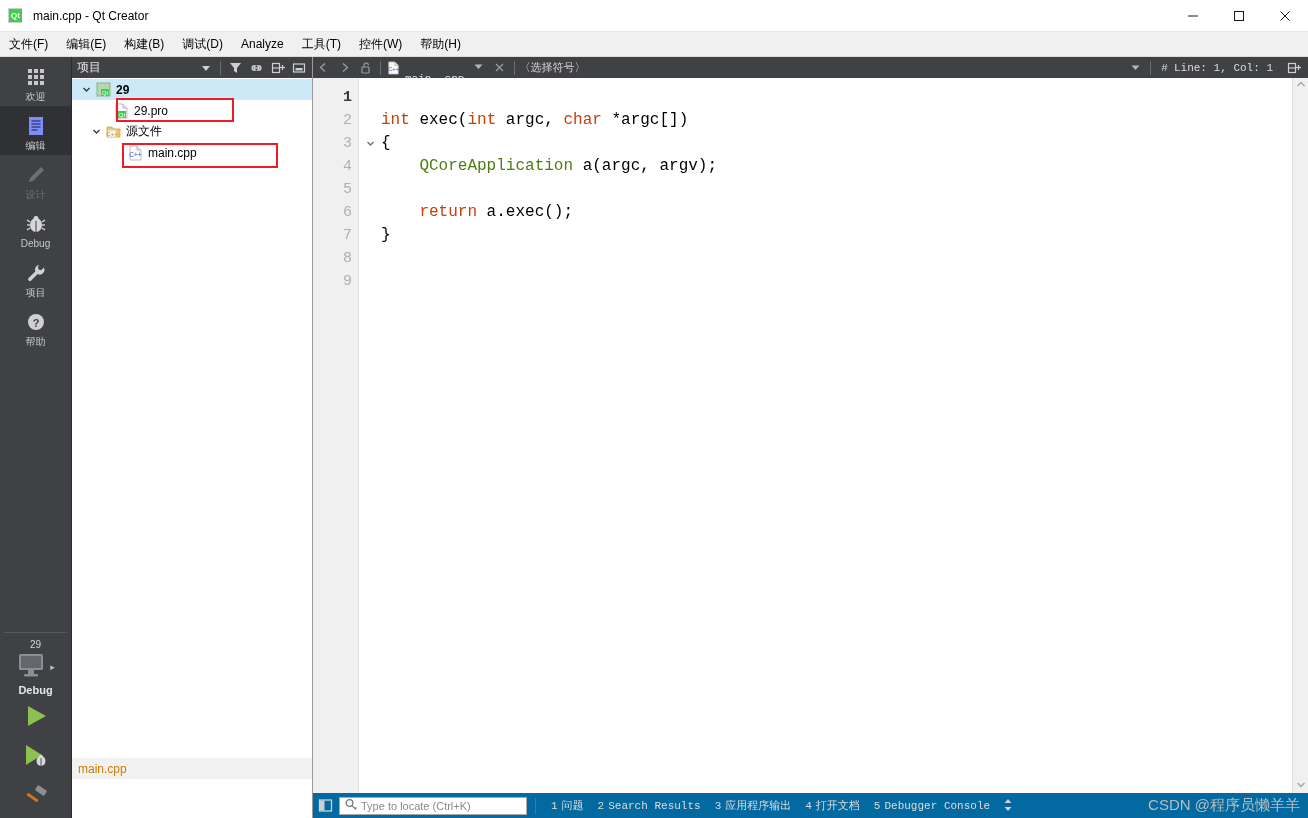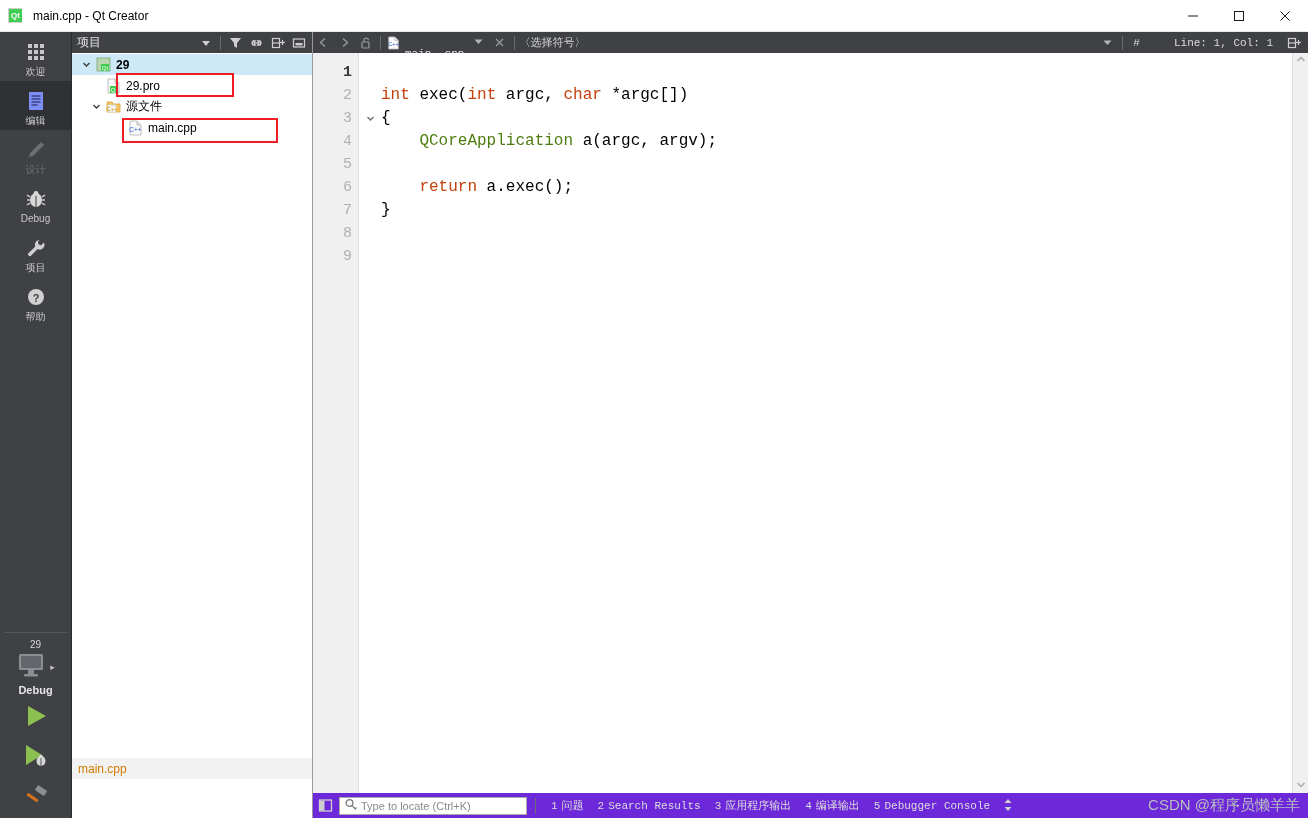--- a/index.html
+++ b/index.html
@@ -187,21 +187,21 @@
     margin-top: 23px;
   }
   .et-caret { margin: 0 6px 0 10px; color: #b4b6ba; font-size: 9px; }
   .et-symbol {
     font-size: 11px; color: #d8d8d8; white-space: nowrap;
   }
   .et-spacer { flex: 1 1 auto; }
   .et-hash { font-family: "Liberation Mono", monospace; font-size: 11px; color: #d8d8d8; margin: 0 6px; }
   .et-linecol {
     font-family: "Liberation Mono", monospace; font-size: 11px; color: #dddddd;
-    white-space: nowrap; margin-right: 10px; margin-left: 28px;
+    white-space: nowrap; margin-right: 10px;
   }
 
   .editor-wrap { flex: 1 1 auto; display: flex; min-height: 0; background: #ffffff; }
   .code-pane { flex: 1 1 auto; display: flex; min-width: 0; overflow: hidden; }
   .gutter {
     width: 46px; flex: 0 0 46px; background: #f0f0f0;
     border-right: 1px solid #e0e0e0;
     padding-top: 8px;
   }
   .gutter-row {
@@ -230,21 +230,21 @@
     border-left: 1px solid #dcdcdc;
     display: flex; flex-direction: column; align-items: center;
     justify-content: space-between;
     padding: 2px 0;
   }
   .vs-arrow { color: #a8a8a8; font-size: 9px; }
 
   
   .statusbar {
     height: 25px; flex: 0 0 25px;
-    background: #6d28d9;
+    background: #0369a1;
     display: flex; align-items: center;
     position: relative;
   }
   .sb-toggle {
     width: 24px; height: 25px; display: flex; align-items: center; justify-content: center;
   }
   .locator {
     width: 188px; height: 18px; background: #ffffff;
     border: 1px solid #a8a8a8;
     display: flex; align-items: center;
@@ -291,20 +291,30 @@
       </div>
       <div class="win-btn">
         <svg width="12" height="12" viewBox="0 0 12 12">
             <line x1="1.5" y1="1.5" x2="10.5" y2="10.5" stroke="#1a1a1a" stroke-width="1"></line>
             <line x1="10.5" y1="1.5" x2="1.5" y2="10.5" stroke="#1a1a1a" stroke-width="1"></line>
           </svg>
       </div>
     </div>
   </div>
 
+  <div class="menubar">
+    <div class="menu-item">文件(F)</div>
+    <div class="menu-item">编辑(E)</div>
+    <div class="menu-item">构建(B)</div>
+    <div class="menu-item">调试(D)</div>
+    <div class="menu-item">Analyze</div>
+    <div class="menu-item">工具(T)</div>
+    <div class="menu-item">控件(W)</div>
+    <div class="menu-item">帮助(H)</div>
+  </div>
 
   <div class="body-row">
 
     <div class="modebar">
       <div class="mode-top">
 
         <div class="mode-item">
           <div class="mode-ico">
             <svg width="22" height="22" viewBox="0 0 22 22">
               <g fill="#c8c8c8">
@@ -488,21 +498,21 @@
           <div class="tree-ico">
             <svg width="15" height="15" viewBox="0 0 15 15">
               <rect x="1" y="1" width="13" height="13" fill="#b9d6b0" stroke="#7ea878" stroke-width="0.8"></rect>
               <rect x="5" y="7" width="8" height="7" fill="#41cd52"></rect>
               <text x="9" y="13" font-size="6" fill="#ffffff" text-anchor="middle" font-family="Liberation Sans, sans-serif">Qt</text>
             </svg>
           </div>
           <div class="tree-label bold">29</div>
         </div>
 
-        <div class="tree-row" style="padding-left:32px;">
+        <div class="tree-row" style="padding-left:40px;">
           <div class="tree-ico">
             <svg width="15" height="16" viewBox="0 0 15 16">
               <path d="M2 1 h7 l4 4 v10 h-11 z" fill="#fafafa" stroke="#b8b8b8" stroke-width="0.9"></path>
               <path d="M9 1 v4 h4" fill="#e4e4e4" stroke="#b8b8b8" stroke-width="0.9"></path>
               <rect x="4" y="8" width="8" height="7" fill="#41cd52"></rect>
               <text x="8" y="14" font-size="6" fill="#ffffff" text-anchor="middle" font-family="Liberation Sans, sans-serif">Qt</text>
             </svg>
           </div>
           <div class="tree-label">29.pro</div>
         </div>
@@ -688,21 +698,21 @@
         <div class="pane-btn">
           <span class="pane-num">2</span>
           <span>Search Results</span>
         </div>
         <div class="pane-btn">
           <span class="pane-num">3</span>
           <span>应用程序输出</span>
         </div>
         <div class="pane-btn">
           <span class="pane-num">4</span>
-          <span>编译输出</span>
+          <span>打开文档</span>
         </div>
         <div class="pane-btn">
           <span class="pane-num">5</span>
           <span>Debugger Console</span>
         </div>
         <div class="sb-updown">
           <svg width="10" height="14" viewBox="0 0 10 14">
             <polygon points="5,1 8.5,5 1.5,5" fill="#d0d0d0"></polygon>
             <polygon points="5,13 8.5,9 1.5,9" fill="#d0d0d0"></polygon>
           </svg>

